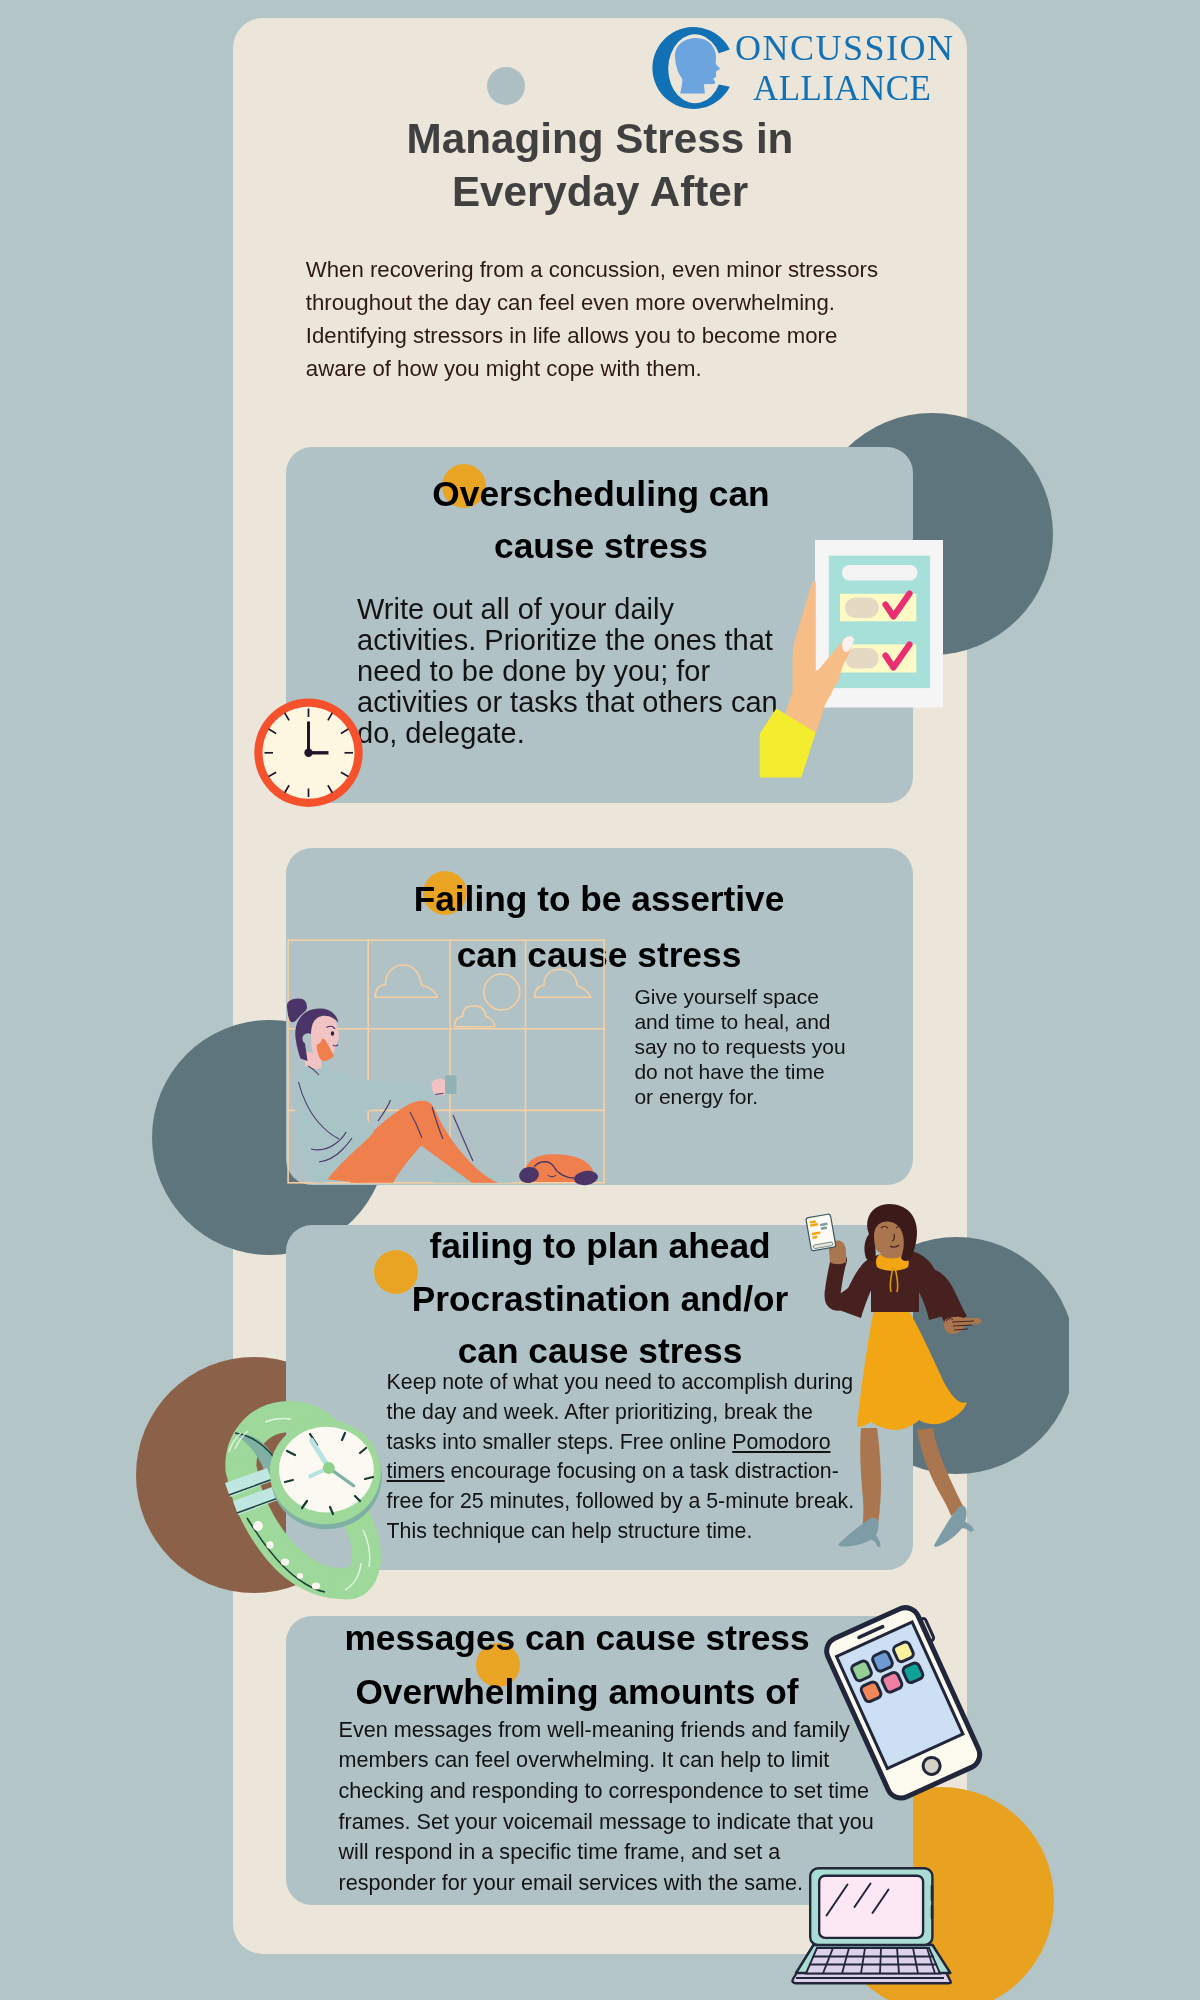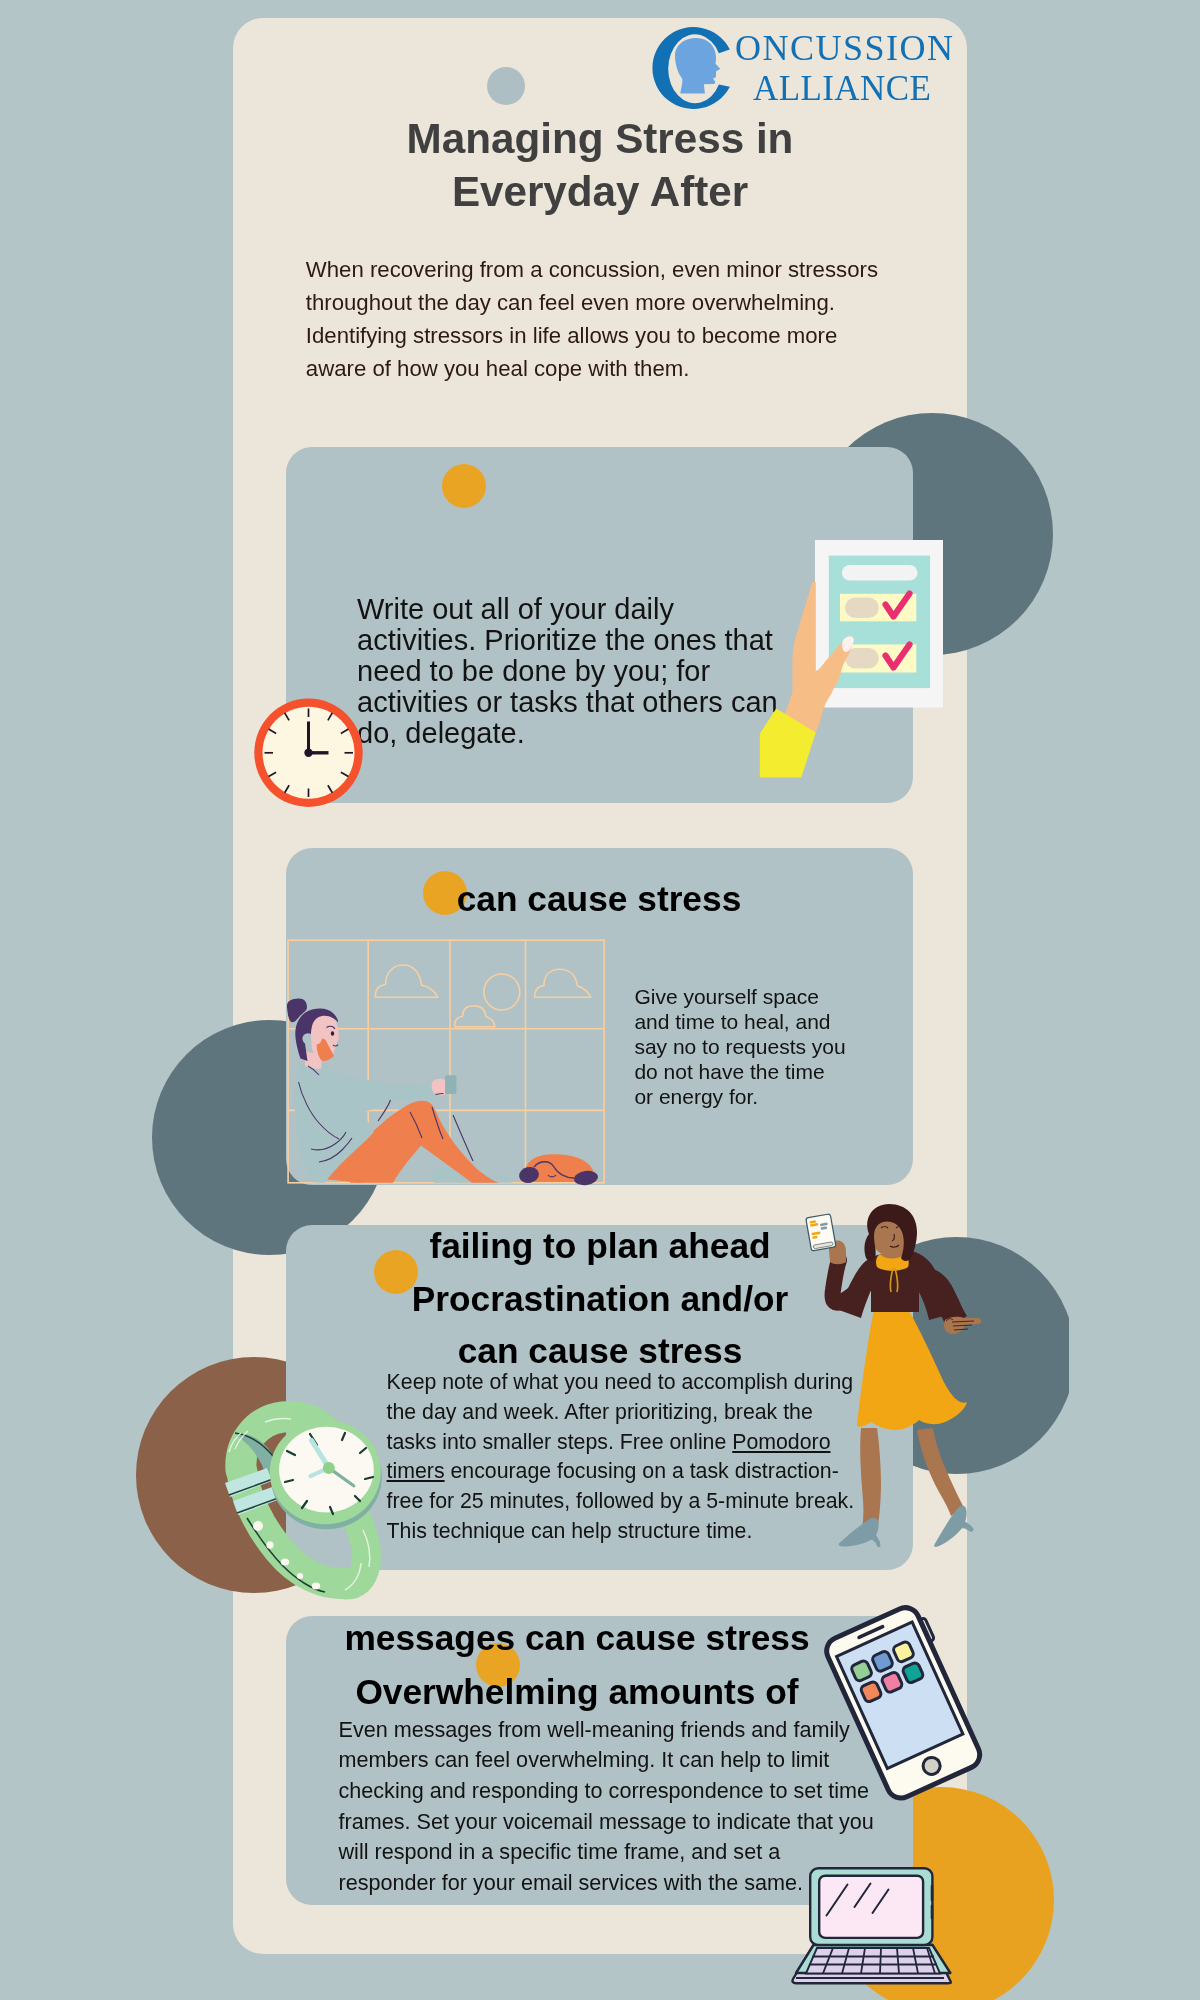--- a/index.html
+++ b/index.html
@@ -54,24 +54,28 @@
       <text x="83" y="40" font-family="Liberation Serif, serif" font-size="36" letter-spacing="1.5" fill="#1270b5">ONCUSSION</text>
       <text x="101" y="80" font-family="Liberation Serif, serif" font-size="35" letter-spacing="0.4" fill="#1270b5">ALLIANCE</text>
     </svg>
   </div>
 
   <div class="title">
     <div>Managing Stress in</div>
     <div>Everyday After</div>
   </div>
 
-  <div class="intro">When recovering from a concussion, even minor stressors throughout the day can feel even more overwhelming. Identifying stressors in life allows you to become more aware of how you heal cope with them.</div>
+  <div class="intro">When recovering from a concussion, even minor stressors throughout the day can feel even more overwhelming. Identifying stressors in life allows you to become more aware of how you might cope with them.</div>
 
   <div class="card" style="left:286px;top:447px;width:627px;height:356px;"></div>
   <div class="odot" style="left:442px;top:464px;width:44px;height:44px;"></div>
+  <div class="ct" style="left:331px;top:468px;width:540px;line-height:52px;">
+    <div>Overscheduling can</div>
+    <div>cause stress</div>
+  </div>
   <div class="cb" style="left:357px;top:594px;width:444px;line-height:30.9px;">Write out all of your daily activities. Prioritize the ones that need to be done by you; for activities or tasks that others can do, delegate.</div>
 
   <div style="position:absolute;left:740px;top:520px;width:220px;height:270px;">
     <svg viewBox="0 0 220 270" width="220" height="270">
       <rect x="75" y="20" width="128" height="167.5" fill="#f5f5f6"></rect>
       <rect x="88.8" y="35.6" width="101.3" height="132.5" fill="#a7e0d8"></rect>
       <rect x="101.9" y="45" width="75.6" height="15.6" rx="7.8" fill="#f3f3f3"></rect>
       <rect x="100" y="73.8" width="76.3" height="27.5" fill="#fdfac6"></rect>
       <rect x="105" y="77.5" width="33.8" height="20.6" rx="10.3" fill="#e5d9c4"></rect>
       <path d="M145.5 84.5 L153.5 96.5 L169.5 73.5" fill="none" stroke="#ea2f71" stroke-width="6.2" stroke-linecap="round" stroke-linejoin="round"></path>
@@ -114,20 +118,21 @@
       </g>
       <line x1="54.5" y1="54.8" x2="54.5" y2="23.5" stroke="#211429" stroke-width="3"></line>
       <line x1="54.5" y1="54.8" x2="74.5" y2="54.8" stroke="#211429" stroke-width="3.4"></line>
       <circle cx="54.5" cy="54.8" r="4.2" fill="#211429"></circle>
     </svg>
   </div>
 
   <div class="card" style="left:286px;top:848px;width:627px;height:337px;"></div>
   <div class="odot" style="left:422.8px;top:870.5px;width:44px;height:44px;"></div>
   <div class="ct" style="left:329px;top:871px;width:540px;line-height:56px;">
+    <div>Failing to be assertive</div>
     <div>can cause stress</div>
   </div>
 
   <div style="position:absolute;left:286px;top:935px;width:320px;height:250px;">
     <svg viewBox="0 0 320 250" width="320" height="250">
       <g stroke="#f8cfa0" stroke-width="1.6" fill="none">
         <rect x="2.1" y="5.2" width="316" height="242.6"></rect>
         <line x1="82.2" y1="5.2" x2="82.2" y2="247.8"></line>
         <line x1="164" y1="5.2" x2="164" y2="247.8"></line>
         <line x1="239.5" y1="5.2" x2="239.5" y2="247.8"></line>

